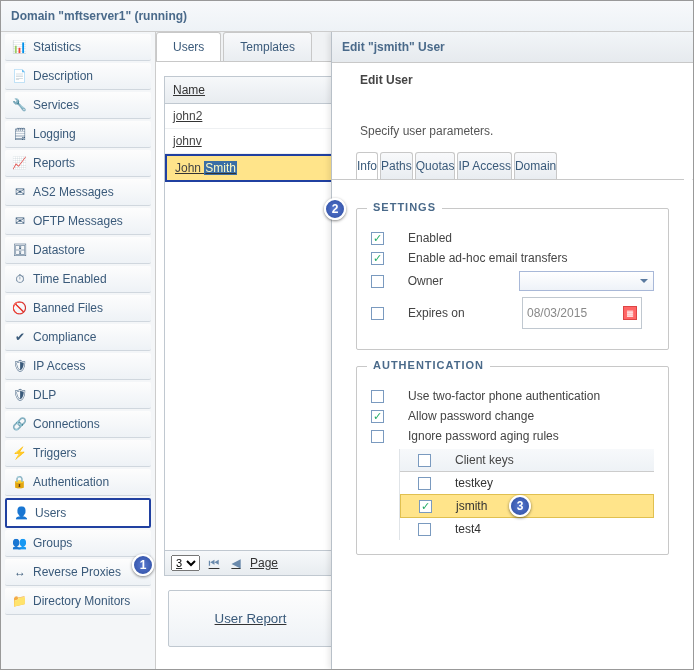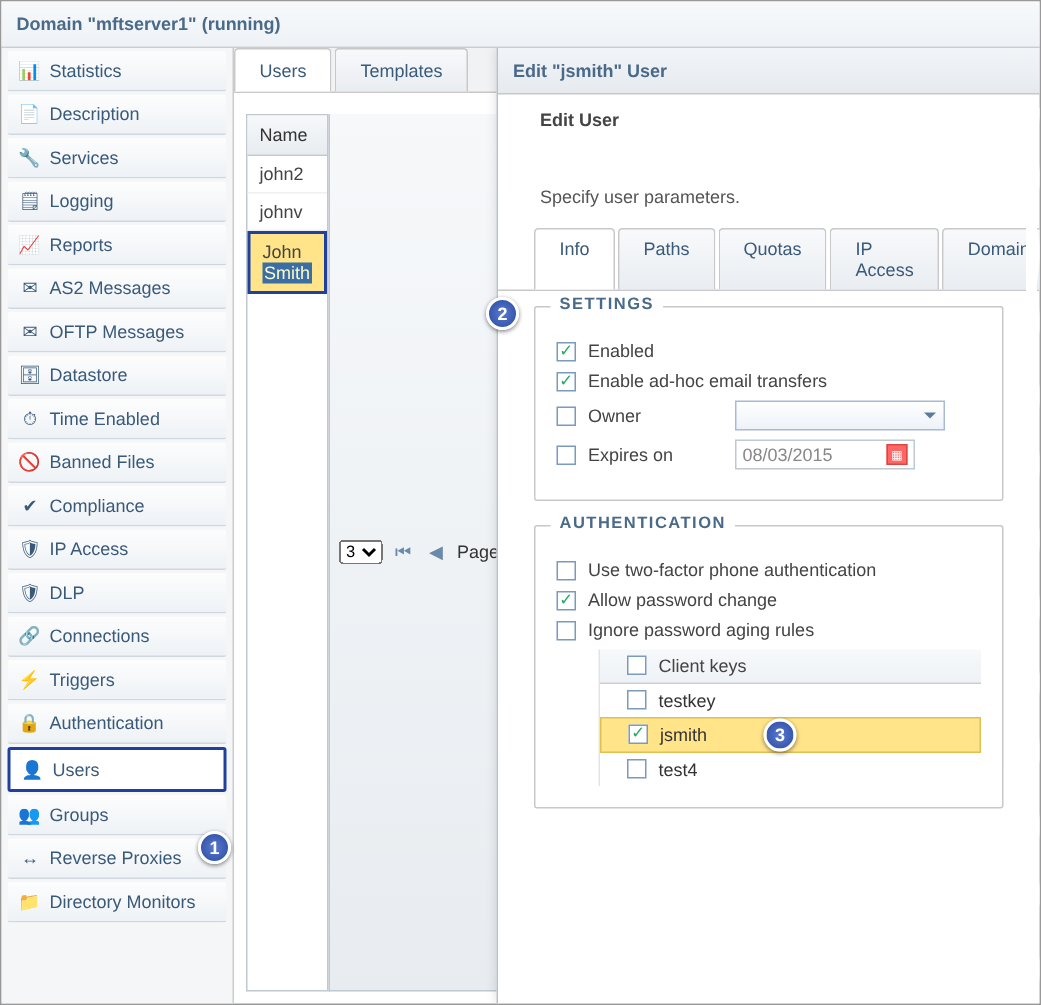--- a/index.html
+++ b/index.html
@@ -10,51 +10,51 @@
 .sidebar { width: 155px; border-right: 1px solid #ccc; background: #f4f6f8; overflow-y: auto; }
 .sidebar-item { display: flex; align-items: center; gap: 6px; padding: 6px 8px; border: 1px solid #d0d7de; border-width: 0 0 1px 0; margin: 2px 4px; background: linear-gradient(#fdfdfd, #eef2f6); border-radius: 2px; color: #3a5a7a; cursor: pointer; }
 .sidebar-item.active { border: 2px solid #2040a0; background: #fff; }
 .sidebar-item .lbl { flex: 1; }
 .icon { width: 14px; height: 14px; display: inline-flex; align-items: center; justify-content: center; }
 .content { flex: 1; display: flex; position: relative; }
 .tabs { display: flex; border-bottom: 1px solid #c8c8c8; background: #f0f2f4; }
 .tab { padding: 7px 16px; border: 1px solid #c8c8c8; border-bottom: none; background: linear-gradient(#f8f9fb, #e9edf1); color: #3a5a7a; margin-right: 2px; cursor: pointer; border-top-left-radius: 3px; border-top-right-radius: 3px; }
 .tab.active { background: #fff; font-weight: normal; }
 .users-panel { width: 190px; display: flex; flex-direction: column; border-right: 1px solid #ddd; }
-.users-body { padding: 14px 8px 8px 8px; flex: 1; display: flex; flex-direction: row; }
+.users-body { padding: 14px 8px 8px 8px; flex: 1; display: flex; flex-direction: column; text-decoration: underline; }
 .grid { border: 1px solid #c0c8d0; flex: 1; display: flex; flex-direction: column; }
 .grid-head { background: linear-gradient(#f6f8fa,#e8ecf0); padding: 6px 8px; border-bottom: 1px solid #c0c8d0; color: #333; }
 .grid-row { padding: 5px 8px; border-bottom: 1px solid #eef0f2; color: #444; }
 .grid-row.selected { background: #ffe48a; border: 2px solid #2040a0; position: relative; }
 .grid-space { flex: 1; }
 .grid-row .hl { background: #3a6ea5; color: #fef9c3; padding: 0 1px; }
 .paginator { display: flex; align-items: center; gap: 6px; padding: 4px 6px; border: 1px solid #c0c8d0; border-top: none; background: linear-gradient(#f6f8fa,#e8ecf0); }
 .paginator select { font-size: 11px; }
 .pg-btn { width: 16px; height: 16px; display: inline-flex; align-items: center; justify-content: center; color: #6a8aac; cursor: pointer; }
 .user-report-btn { margin: 14px 4px; padding: 20px 12px; border: 1px solid #c0c8d0; background: linear-gradient(#fdfdfd,#eef2f6); color: #3a5a7a; cursor: pointer; border-radius: 2px; }
 .dialog { position: absolute; top: 0; left: 175px; right: 0; bottom: 0; background: #fff; border-left: 1px solid #b8c0c8; box-shadow: -2px 0 6px rgba(0,0,0,.1); display: flex; flex-direction: column;}
 .dialog-title { padding: 8px 10px; font-weight: bold; color: #4a6a8a; background: linear-gradient(#f2f5f8,#e6eaee); border-bottom: 1px solid #c8c8c8; }
 .dialog-sub { padding: 10px 14px 4px 28px; }
 .dialog-sub .t1 { font-weight: bold; color: #444; margin-bottom: 2px; }
 .dialog-sub .t2 { color: #555; margin-top: 37px; }
 .dialog-tabs { display: flex; gap: 2px; padding: 10px 14px 0 24px; border-bottom: 1px solid #c8c8c8; }
-.dialog-tab { padding: 6px 16px; border: 1px solid #c8c8c8; border-bottom: none; background: linear-gradient(#f8f9fb, #e9edf1); color: #3a5a7a; cursor: pointer; border-top-left-radius: 3px; border-top-right-radius: 3px;}
+.dialog-tab { padding: 6px 0; border: 1px solid #c8c8c8; border-bottom: none; background: linear-gradient(#f8f9fb, #e9edf1); color: #3a5a7a; cursor: pointer; border-top-left-radius: 3px; border-top-right-radius: 3px;}
 .dialog-tab.active { background: #fff; }
-.dialog-body { padding: 10px 24px; overflow: auto; flex: 1; }
+.dialog-body { padding: 28px 24px; overflow: auto; flex: 1; }
 .fieldset { border: 1px solid #c8c8c8; border-radius: 2px; padding: 16px 14px 14px 14px; margin-bottom: 16px; position: relative; }
 .fieldset .legend { position: absolute; top: -8px; left: 10px; background: #fff; padding: 0 6px; font-weight: bold; color: #4a6a8a; letter-spacing: 1px; font-size: 11px; }
-.field-row { display: flex; align-items: center; gap: 8px; margin: 6px 0; color: #444; }
+.field-row { display: flex; align-items: center; gap: 24px; margin: 6px 0; color: #444; }
 .chk { width: 13px; height: 13px; border: 1px solid #7a9abf; display: inline-flex; align-items: center; justify-content: center; background: #fff; }
 .chk.checked::after { content: '✓'; font-size: 11px; color: #2a6; line-height: 1; }
 .select { border: 1px solid #a8b8d8; height: 20px; width: 140px; background: linear-gradient(#fff,#eef2f8); position: relative; }
 .select::after { content: ''; position: absolute; right: 5px; top: 7px; border: 4px solid transparent; border-top-color: #5a7aa0; }
-.date-input { border: 1px solid #c0c8d0; height: 20px; width: 120px; padding: 0 4px; color: #888; display: flex; align-items: center; justify-content: space-between; background: #fff; }
+.date-input { border: 1px solid #c0c8d0; height: 32px; width: 120px; padding: 0 4px; color: #888; display: flex; align-items: center; justify-content: space-between; background: #fff; }
 .cal-icon { width: 14px; height: 14px; background: #f66; border: 1px solid #d44; color: #fff; font-size: 8px; display: flex; align-items: center; justify-content: center; }
 .keys-list { margin: 6px 0 0 28px; border-left: 1px solid #e0e4e8; }
-.key-row { display: flex; align-items: flex-start; gap: 8px; padding: 4px 4px 4px 18px; }
+.key-row { display: flex; align-items: center; gap: 24px; padding: 4px 4px 4px 18px; }
 .key-row.header { color: #444; font-weight: normal; }
 .key-row.highlight { background: #ffe48a; border: 1px solid #e0c050; position: relative; }
 .callout { position: absolute; width: 22px; height: 22px; border-radius: 50%; background: radial-gradient(#5a7ad0,#2a4aa0); color: #fff; font-weight: bold; font-size: 12px; display: flex; align-items: center; justify-content: center; border: 2px solid #fff; box-shadow: 0 1px 3px rgba(0,0,0,.5); z-index: 50; }
 .c1 { top: 554px; left: 132px; }
 .c2 { top: 198px; left: 324px; }
 .torn-edge { position: absolute; top: 40px; right: -1px; bottom: 0; width: 10px; background: #fff; clip-path: polygon(100% 0,70% 4%,100% 8%,60% 12%,100% 16%,70% 20%,100% 24%,60% 28%,100% 32%,70% 36%,100% 40%,60% 44%,100% 48%,70% 52%,100% 56%,60% 60%,100% 64%,70% 68%,100% 72%,60% 76%,100% 80%,70% 84%,100% 88%,60% 92%,100% 96%,70% 100%,0 100%,0 0); box-shadow: -2px 0 3px rgba(0,0,0,.15); }
 </style>
 </head>
 <body>
 

